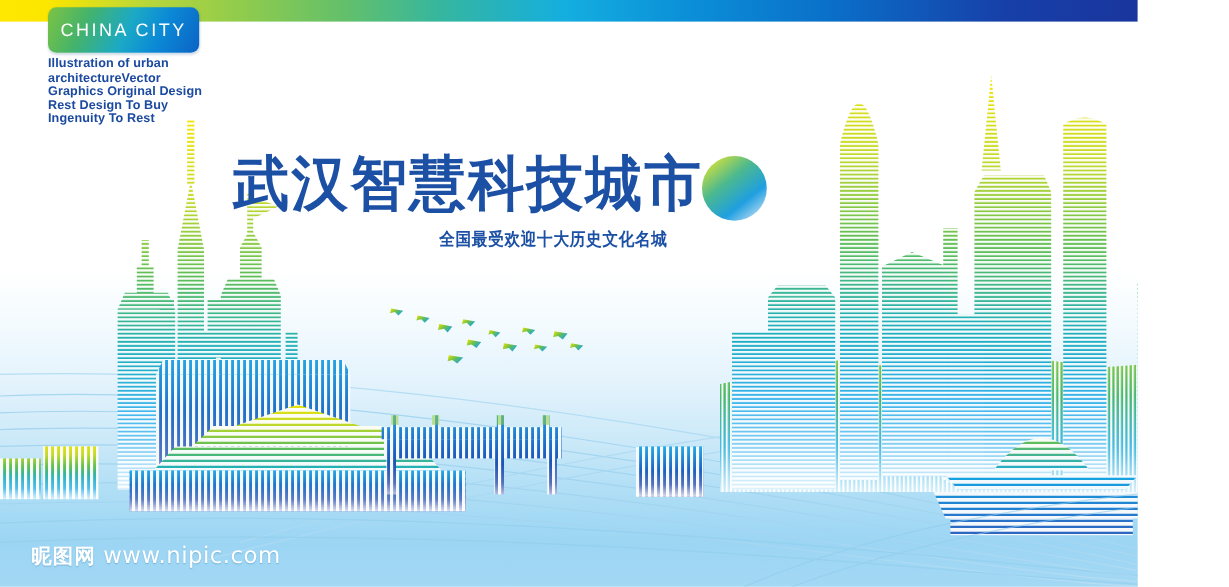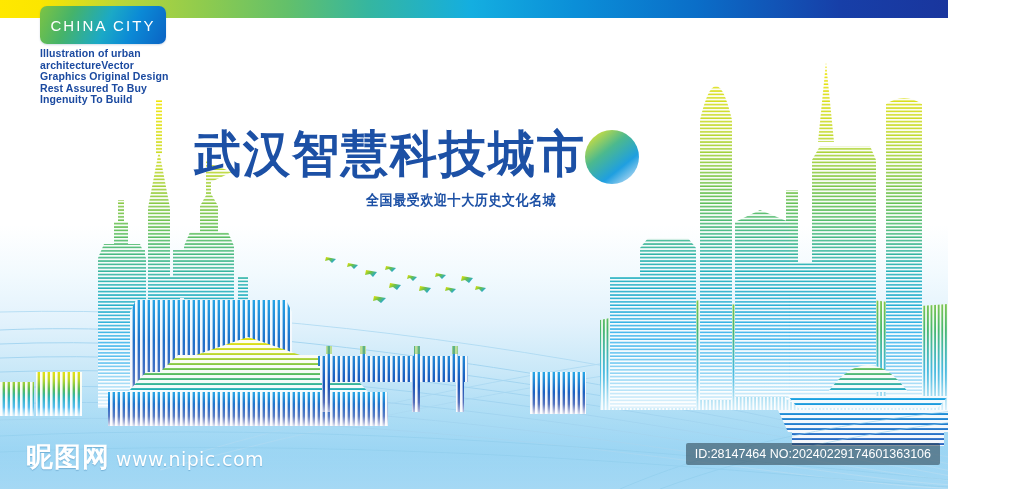--- a/index.html
+++ b/index.html
@@ -77,21 +77,21 @@
     transform:scaleY(1.12);transform-origin:left top;
   }
 
   
   .wm{
     position:absolute;left:26px;bottom:14px;
     color:#ffffff;white-space:nowrap;
     font-family:"DejaVu Sans",sans-serif;
     text-shadow:0 1px 1px rgba(40,110,160,.35);
   }
-  .wm .cn{font-size:27px;font-weight:bold;letter-spacing:1px;}
+  .wm .cn{font-size:17px;font-weight:bold;letter-spacing:1px;}
   .wm .url{font-size:19px;letter-spacing:.4px;margin-left:6px;text-align:center;}
 
   
   .idbadge{
     position:absolute;right:8px;bottom:24px;
     background:rgba(40,62,74,.55);
     color:#fff;font-size:12.5px;
     padding:4px 9px;border-radius:2px;
     font-family:"Liberation Sans",sans-serif;
     white-space:nowrap;
@@ -392,27 +392,26 @@
   <div class="topbar"></div>
 
   <div class="badge">
     <span>CHINA CITY</span>
   </div>
 
   <div class="eng">
     <div>Illustration of urban</div>
     <div>architectureVector</div>
     <div>Graphics Original Design</div>
-    <div>Rest Assured To Buy</div>
-    <div>Ingenuity To Build</div>
+    <div>Rest Design To Buy</div>
+    <div>Ingenuity To Rest</div>
   </div>
 
 
   <div class="title">武汉智慧科技城市</div>
   <div class="subtitle">全国最受欢迎十大历史文化名城</div>
 
   <div class="wm">
     <span class="cn">昵图网</span><span class="url">www.nipic.com</span>
   </div>
 
-  <div class="idbadge">ID:28147464 NO:20240229174601363106</div>
 
 </div>
 
 </body></html>

